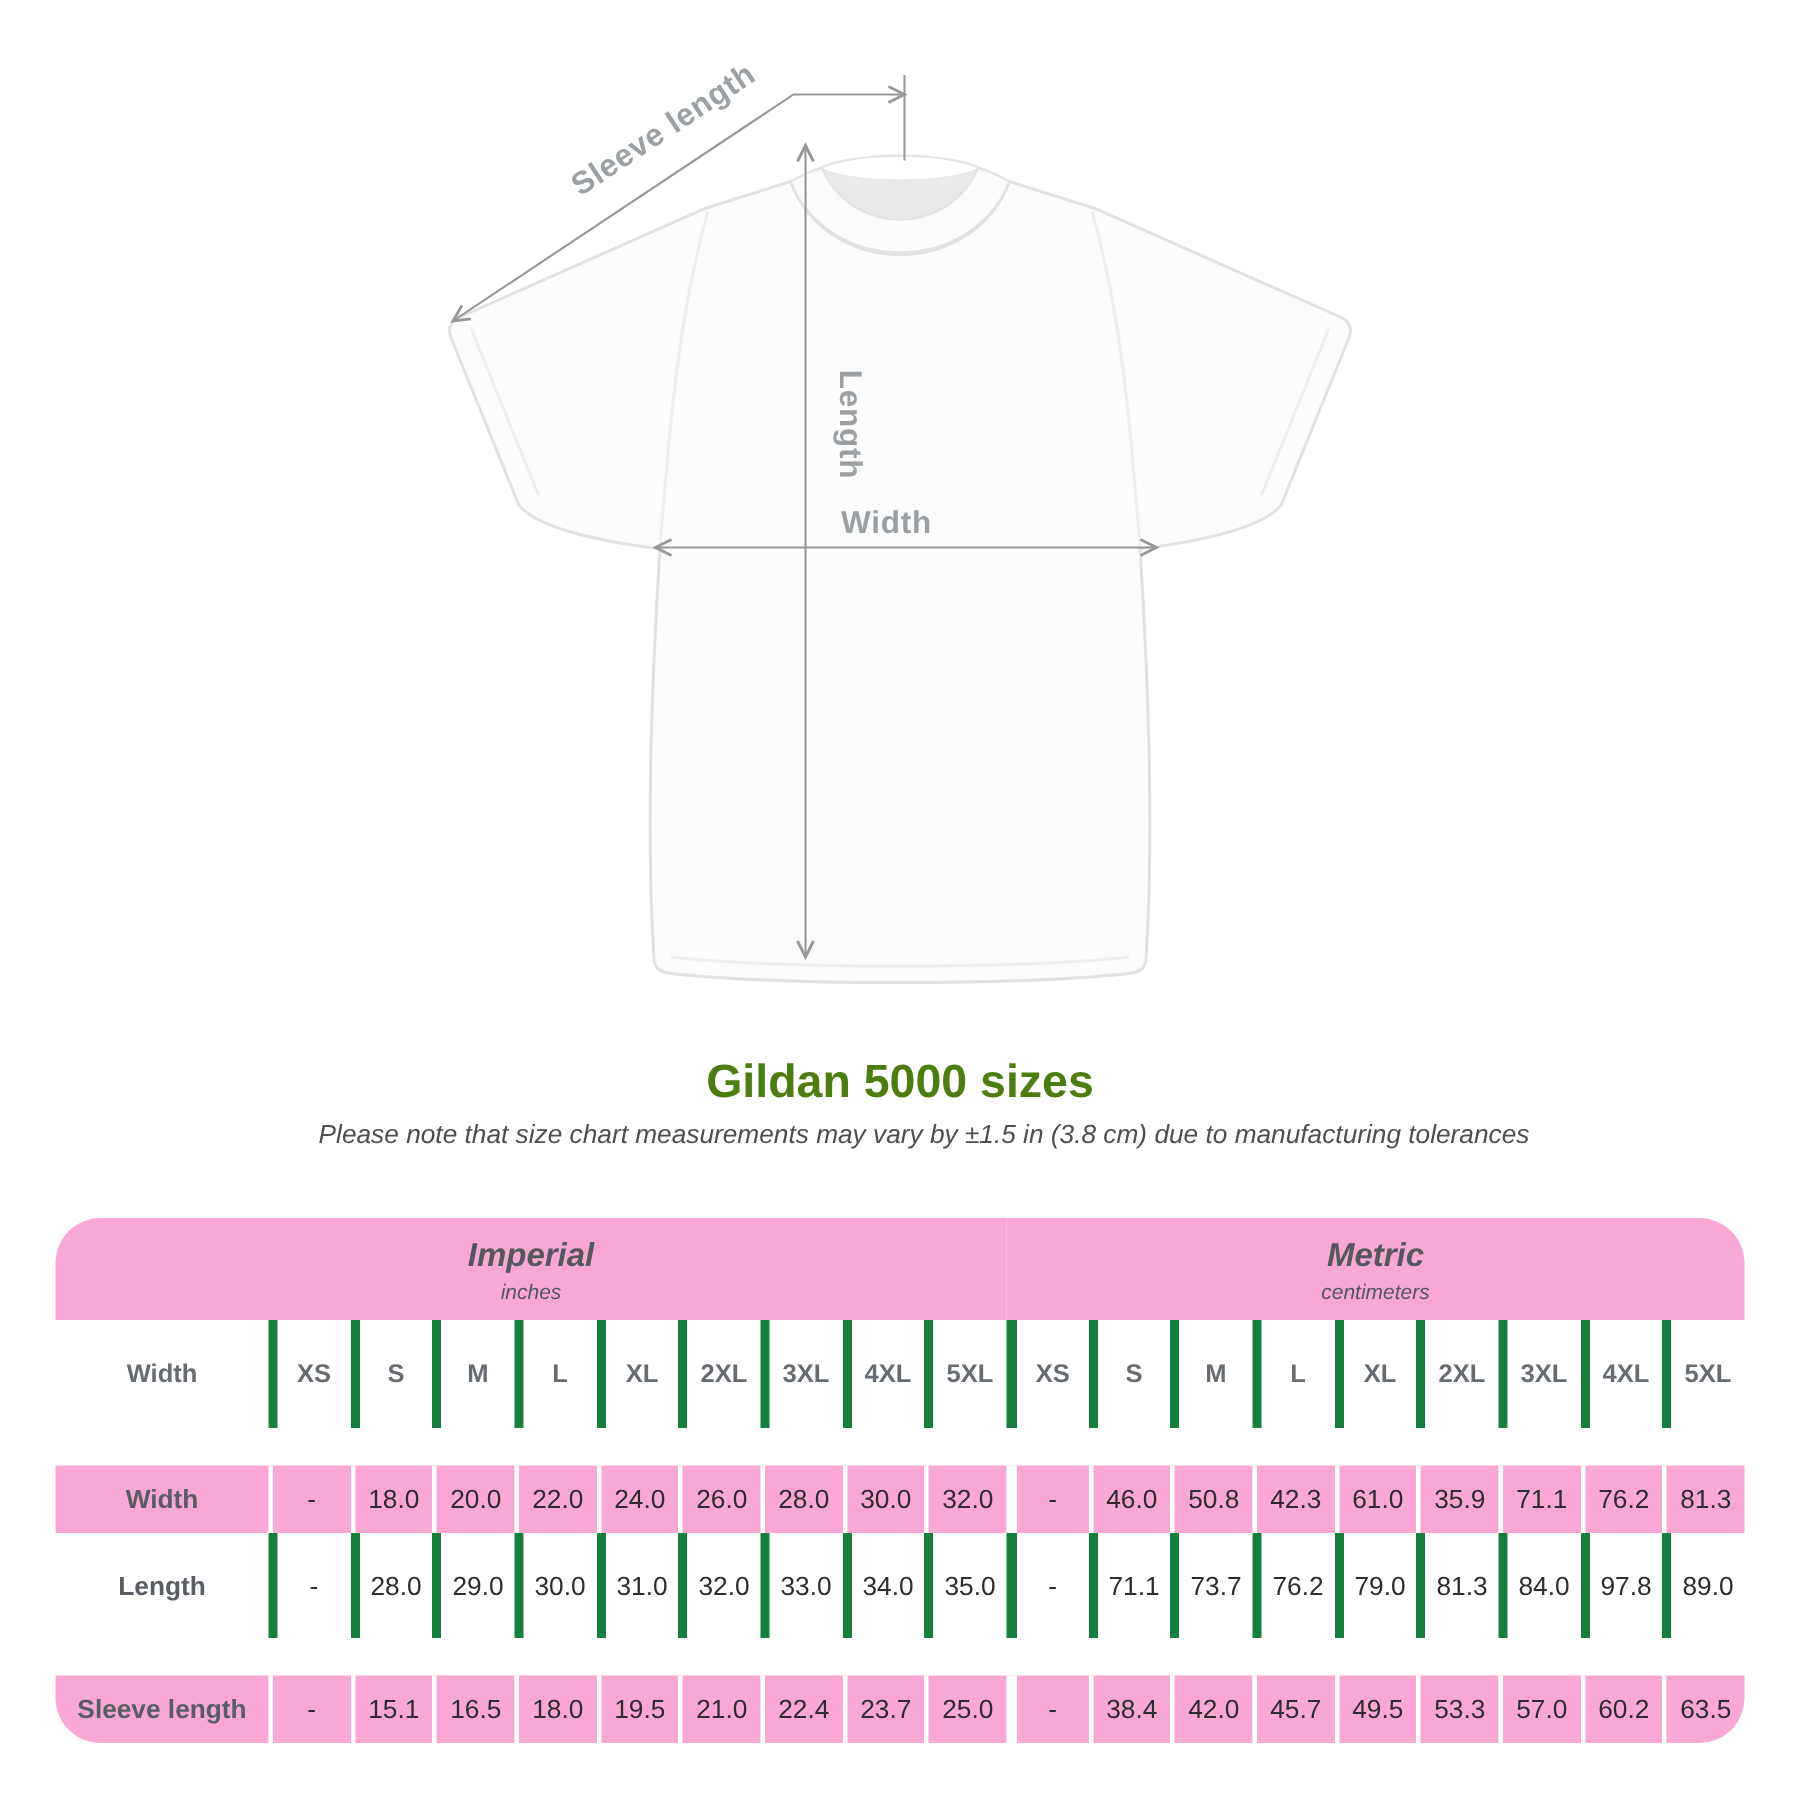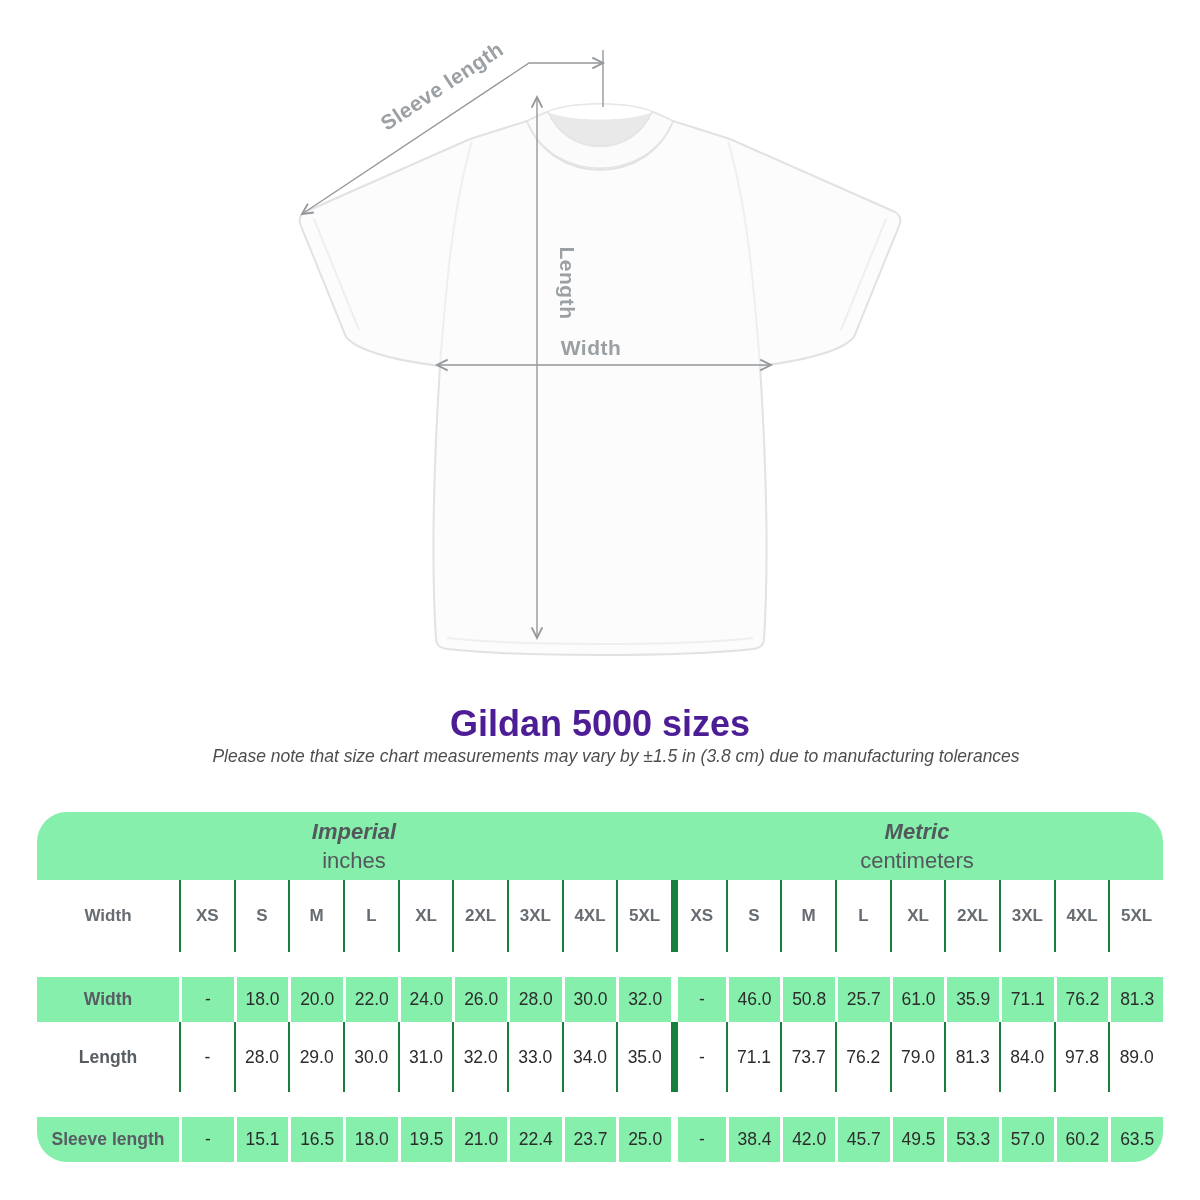--- a/index.html
+++ b/index.html
@@ -6,39 +6,39 @@
   body{
     width:1200px;height:1200px;background:#ffffff;position:relative;overflow:hidden;
     font-family:"Liberation Sans",sans-serif;
   }
   
   .diagram{position:absolute;top:0;left:0;width:1200px;height:700px;}
   .diagram svg{display:block;}
   .dim-label{font-family:"Liberation Sans",sans-serif;font-weight:bold;font-size:21px;fill:#9aa0a4;letter-spacing:.5px;}
   
   .title{position:absolute;top:703px;left:0;width:1200px;text-align:center;
-         font-size:36px;font-weight:bold;color:#4c1d95;}
+         font-size:31px;font-weight:bold;color:#4d7c0f;}
   .subtitle{position:absolute;top:746px;left:16px;width:1200px;text-align:center;
          font-size:17.5px;font-style:italic;color:#4e4e4e;}
   
   .sizetable{
     position:absolute;top:787px;left:37px;width:1126px;
     display:grid;
     grid-template-columns:142px repeat(18,1fr);
     grid-template-rows:93px 72px 70px 70px 70px;
   }
   .cell{display:flex;align-items:center;justify-content:center;
         font-size:17.5px;color:#2c2c2c;}
-  .gray{background:#86efac;margin-top:25px;}
+  .gray{background:#f9a8d4;margin-top:25px;}
   .band{flex-direction:column;gap:3px;}
   .band .bt{font-size:22px;font-weight:bold;font-style:italic;color:#53585c;}
-  .band .bu{font-size:22px;color:#53585c;}
+  .band .bu{font-size:14px;font-style:italic;color:#53585c;}
   .span10{grid-column:1 / 11;}
   .span9{grid-column:11 / 20;}
-  .sg{border-left:2px solid #15803d;}   
+  .sg{border-left:6px solid #15803d;}   
   .sw{border-left:3px solid #ffffff;}   
   .wide{border-left-width:7px;}
   .hdr{font-weight:bold;color:#666c71;font-size:17px;}
   .rowlab{font-weight:bold;color:#575d62;font-size:17.5px;}
   .tl{border-top-left-radius:30px;}
   .tr{border-top-right-radius:30px;}
   .bl{border-bottom-left-radius:30px;}
   .br{border-bottom-right-radius:30px;}
 </style>
 </head>
@@ -134,21 +134,21 @@
   <div class="cell gray sw">20.0</div>
   <div class="cell gray sw">22.0</div>
   <div class="cell gray sw">24.0</div>
   <div class="cell gray sw">26.0</div>
   <div class="cell gray sw">28.0</div>
   <div class="cell gray sw">30.0</div>
   <div class="cell gray sw">32.0</div>
   <div class="cell gray sw wide">-</div>
   <div class="cell gray sw">46.0</div>
   <div class="cell gray sw">50.8</div>
-  <div class="cell gray sw">25.7</div>
+  <div class="cell gray sw">42.3</div>
   <div class="cell gray sw">61.0</div>
   <div class="cell gray sw">35.9</div>
   <div class="cell gray sw">71.1</div>
   <div class="cell gray sw">76.2</div>
   <div class="cell gray sw">81.3</div>
 
   <div class="cell rowlab">Length</div>
   <div class="cell sg">-</div>
   <div class="cell sg">28.0</div>
   <div class="cell sg">29.0</div>

